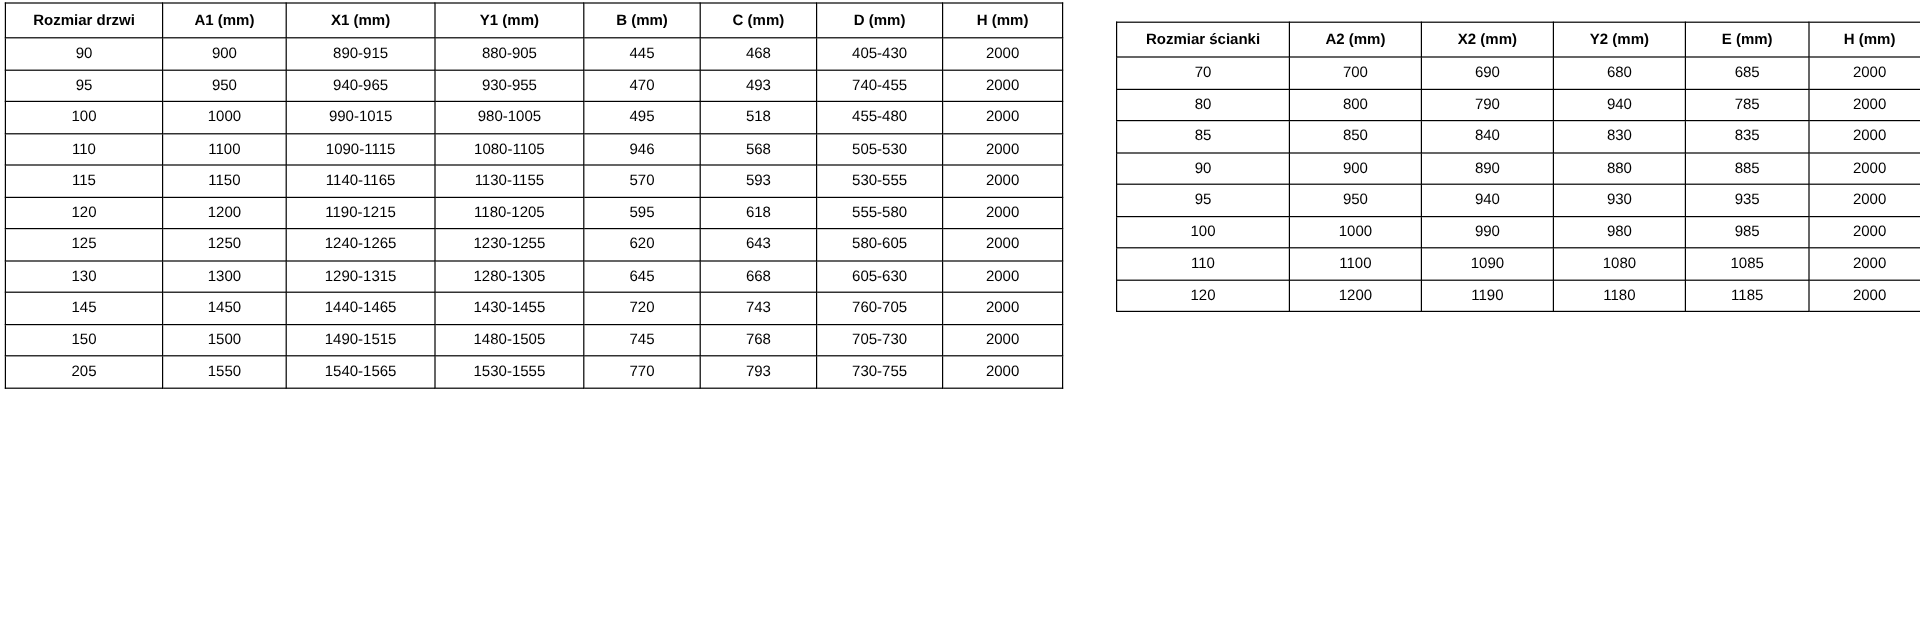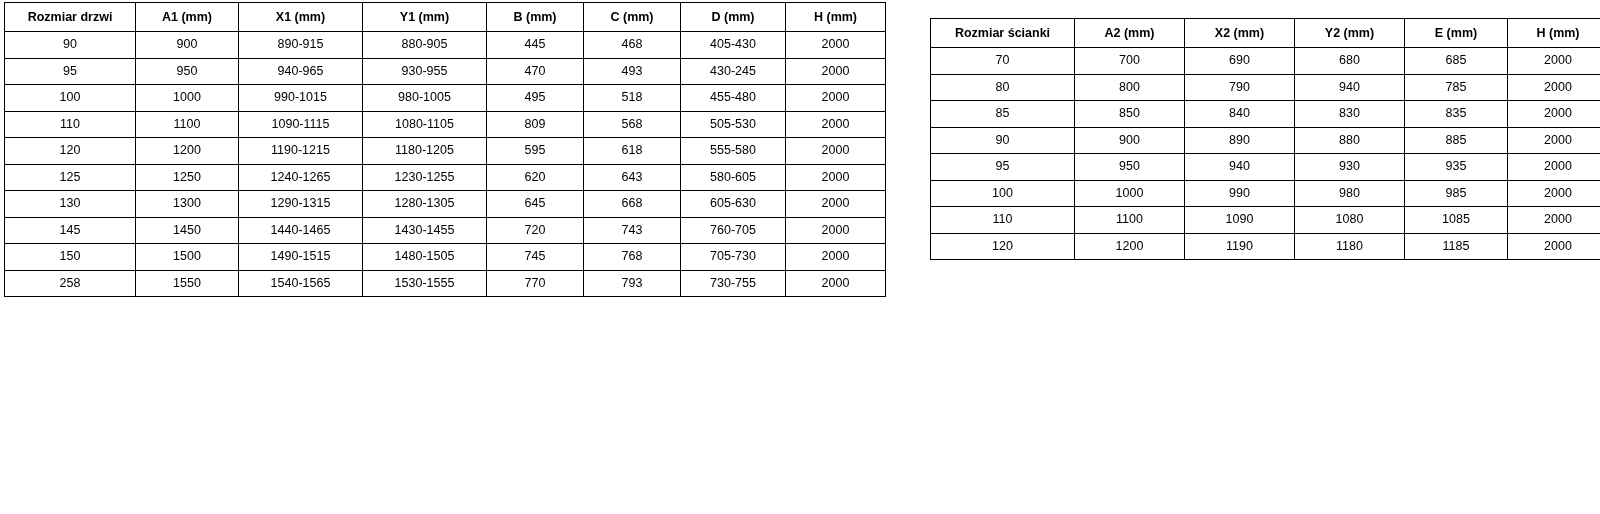--- a/index.html
+++ b/index.html
@@ -109,41 +109,51 @@
             <td>405-430</td>
             <td>2000</td>
           </tr>
           <tr>
             <td>95</td>
             <td>950</td>
             <td>940-965</td>
             <td>930-955</td>
             <td>470</td>
             <td>493</td>
-            <td>430-245</td>
+            <td>740-455</td>
             <td>2000</td>
           </tr>
           <tr>
             <td>100</td>
             <td>1000</td>
             <td>990-1015</td>
             <td>980-1005</td>
             <td>495</td>
             <td>518</td>
             <td>455-480</td>
             <td>2000</td>
           </tr>
           <tr>
             <td>110</td>
             <td>1100</td>
             <td>1090-1115</td>
             <td>1080-1105</td>
-            <td>809</td>
+            <td>946</td>
             <td>568</td>
             <td>505-530</td>
+            <td>2000</td>
+          </tr>
+          <tr>
+            <td>115</td>
+            <td>1150</td>
+            <td>1140-1165</td>
+            <td>1130-1155</td>
+            <td>570</td>
+            <td>593</td>
+            <td>530-555</td>
             <td>2000</td>
           </tr>
           <tr>
             <td>120</td>
             <td>1200</td>
             <td>1190-1215</td>
             <td>1180-1205</td>
             <td>595</td>
             <td>618</td>
             <td>555-580</td>
@@ -183,21 +193,21 @@
             <td>150</td>
             <td>1500</td>
             <td>1490-1515</td>
             <td>1480-1505</td>
             <td>745</td>
             <td>768</td>
             <td>705-730</td>
             <td>2000</td>
           </tr>
           <tr>
-            <td>258</td>
+            <td>205</td>
             <td>1550</td>
             <td>1540-1565</td>
             <td>1530-1555</td>
             <td>770</td>
             <td>793</td>
             <td>730-755</td>
             <td>2000</td>
           </tr>
         </tbody>
     </table>

